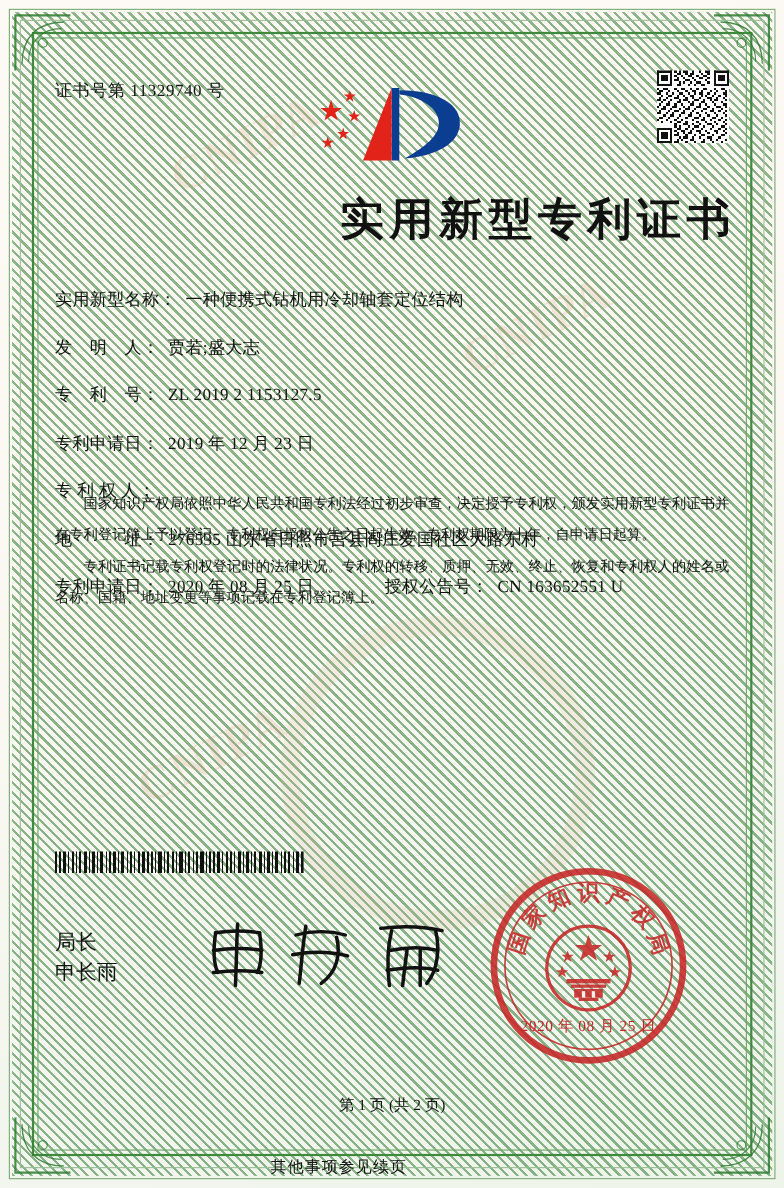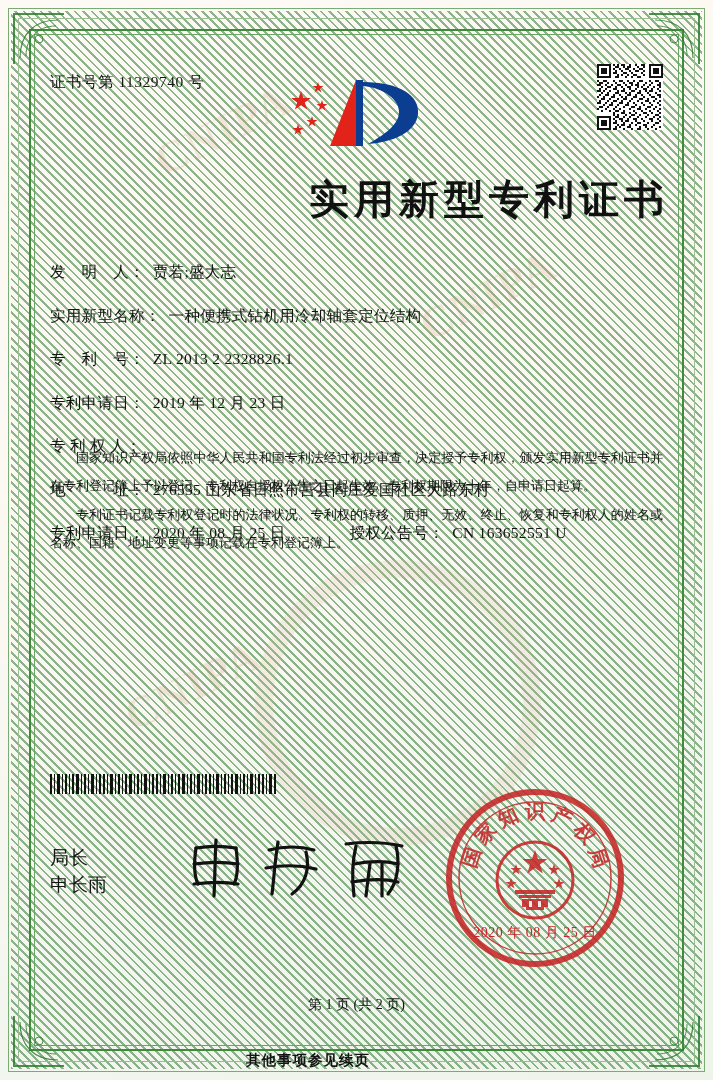--- a/index.html
+++ b/index.html
@@ -240,21 +240,20 @@
 
   .footnote {
     position: absolute;
     bottom: 10px;
     width: 616px;
     left: 0;
     text-align: center;
     font-size: 14.5px;
     color: #141414;
     letter-spacing: 1px;
-    font-weight: bold;
   }
 </style>
 </head>
 <body>
 
 <div class="page">
 
   <div class="frame-outer"></div>
   <div class="frame-band"></div>
   <div class="frame-inner"></div>
@@ -576,30 +575,30 @@
           <polygon points="40,44 41.3,48 45.5,48 42.1,50.5 43.4,54.5 40,52 36.6,54.5 37.9,50.5 34.5,48 38.7,48"></polygon>
           <polygon points="26,52 27.3,56 31.5,56 28.1,58.5 29.4,62.5 26,60 22.6,62.5 23.9,58.5 20.5,56 24.7,56"></polygon>
         </g>
       </svg>
     </div>
 
     <div class="title">实用新型专利证书</div>
 
     <div class="fields">
       <div class="field">
+        <span class="f-label">实用新型名称：</span>
+        <span class="f-value">一种便携式钻机用冷却轴套定位结构</span>
+      </div>
+      <div class="field">
         <span class="f-label">发　明　人：</span>
         <span class="f-value">贾若;盛大志</span>
       </div>
       <div class="field">
-        <span class="f-label">实用新型名称：</span>
-        <span class="f-value">一种便携式钻机用冷却轴套定位结构</span>
-      </div>
-      <div class="field">
         <span class="f-label">专　利　号：</span>
-        <span class="f-value">ZL 2013 2 2328826.1</span>
+        <span class="f-value">ZL 2019 2 1153127.5</span>
       </div>
       <div class="field">
         <span class="f-label">专利申请日：</span>
         <span class="f-value">2019 年 12 月 23 日</span>
       </div>
       <div class="field">
         <span class="f-label">专 利 权 人：</span>
       </div>
       <div class="field">
         <span class="f-label">地　　　址：</span>

